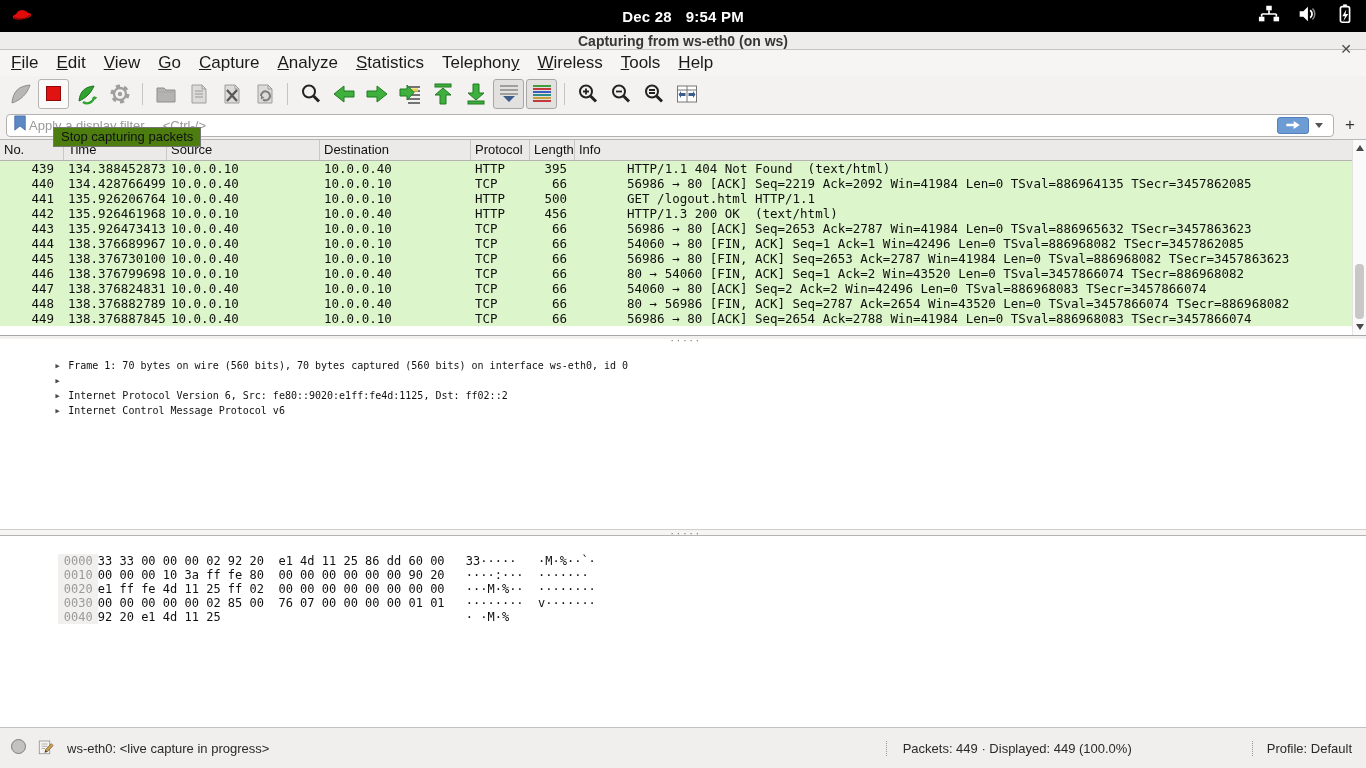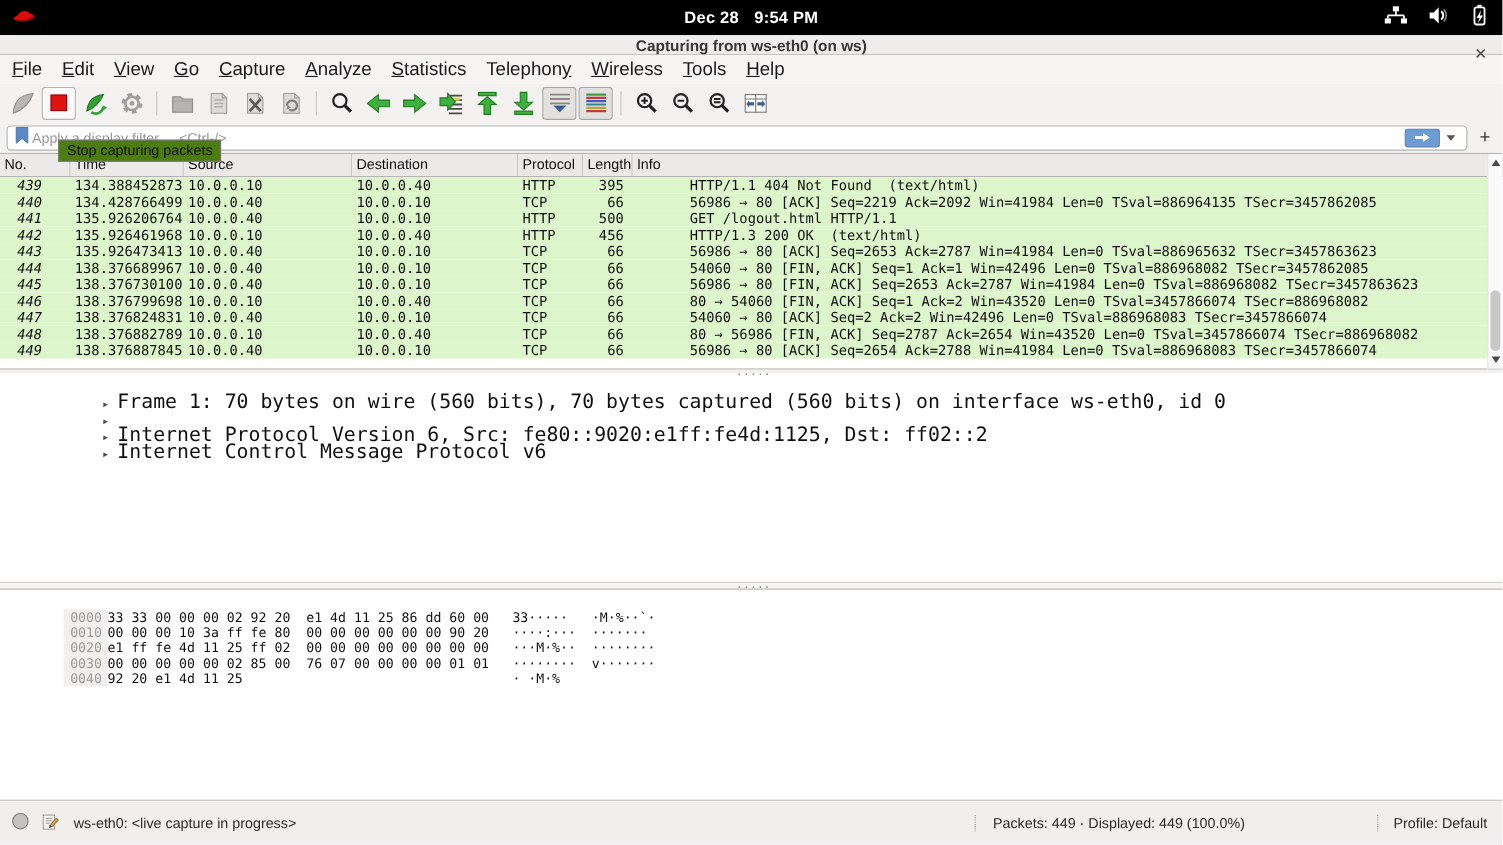--- a/index.html
+++ b/index.html
@@ -59,21 +59,21 @@
   
   .packet-list { height:196px; background:#fff; position:relative; flex:0 0 auto;
                  border-bottom:1px solid #a8a7a6; }
   .plist-header { height:21px; display:flex; background:#ebeae9; border-bottom:1px solid #b5b4b3;
                   font-size:13px; color:#111; }
   .hcell { border-right:1px solid #c9c8c7; padding:2px 0 0 4px; overflow:hidden; white-space:nowrap; }
   .c-no{width:64px;} .c-time{width:103px;} .c-src{width:153px;} .c-dst{width:151px;}
   .c-proto{width:59px;} .c-len{width:45px;} .c-info{flex:1; overflow:hidden;}
   .plist-rows { font-family:"DejaVu Sans Mono", monospace; font-size:12.5px; color:#101010; }
   .prow { display:flex; height:15px; line-height:15px; background:#ddf5ca; white-space:pre; }
-  .prow .c-no { text-align:center; padding-right:10px; border:0;font-style:italic; }
+  .prow .c-no { text-align:right; padding-right:10px; border:0; }
   .prow .c-time,.prow .c-src,.prow .c-dst,.prow .c-proto,.prow .c-info { padding-left:4px; border:0; }
   .prow .c-len { text-align:right; padding-right:8px; border:0; }
   .prow .c-info { white-space:pre;margin-left:48px; }
   .plist-rows .prow { width:1352px; }
   .vscroll { position:absolute; top:0; right:0; bottom:0; width:14px; background:#fafafa;
              border-left:1px solid #e4e3e2; }
   .arr-up, .arr-down { position:absolute; left:3px; width:0; height:0;
              border-left:4px solid transparent; border-right:4px solid transparent; }
   .arr-up { top:5px; border-bottom:6px solid #4a4a4a; }
   .arr-down { bottom:5px; border-top:6px solid #4a4a4a; }
@@ -81,21 +81,21 @@
 
   
   .splitter { height:3px; background:#f2f1f0; position:relative; flex:0 0 auto; }
   .splitter2 { height:7px; background:#f6f5f4; border-top:1px solid #cfcecd; border-bottom:1px solid #b5b4b3;
                position:relative; flex:0 0 auto; }
   .grip { position:absolute; left:670px; top:-4px; color:#8a8988; font-size:13px; letter-spacing:2px; }
   .splitter2 .grip { top:-5px; }
 
   
   .details { height:190px; background:#fff; padding-top:4px; flex:0 0 auto; overflow:hidden;
-             font-family:"DejaVu Sans Mono", monospace; font-size:18px; color:#101010; }
+             font-family:"DejaVu Sans Mono", monospace; font-size:10px; color:#101010; }
   .drow { height:15px; line-height:15px; padding-left:6px; white-space:pre; }
   .twisty { display:inline-block; width:14px; color:#4a4a4a; font-size:11px; }
   .twisty::before { content:"\25B8"; }
 
   
   .hexpane { height:191px; background:#fff; padding-top:4px; flex:0 0 auto; overflow:hidden;
              font-family:"DejaVu Sans Mono", monospace; font-size:12px; color:#101010; }
   .hrow { height:14px; line-height:14px; white-space:pre; }
   .h-offset { display:inline-block; width:40px; background:#f1f0ef; color:#9b9a99; padding-left:6px; }
   .h-hex { display:inline-block; width:368px; white-space:pre; }

